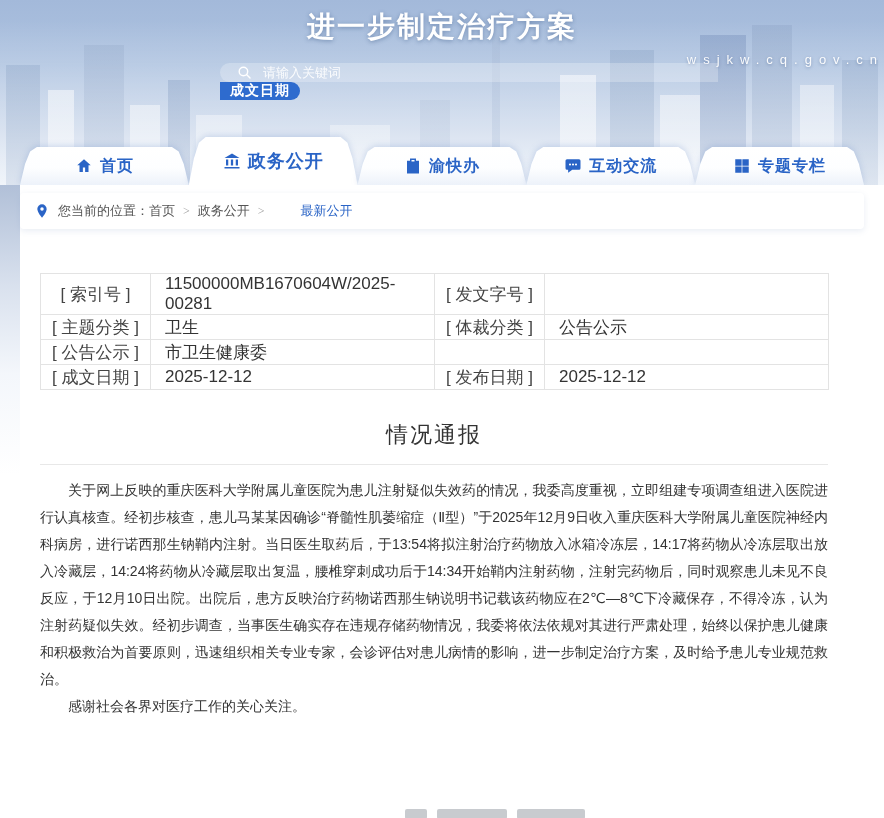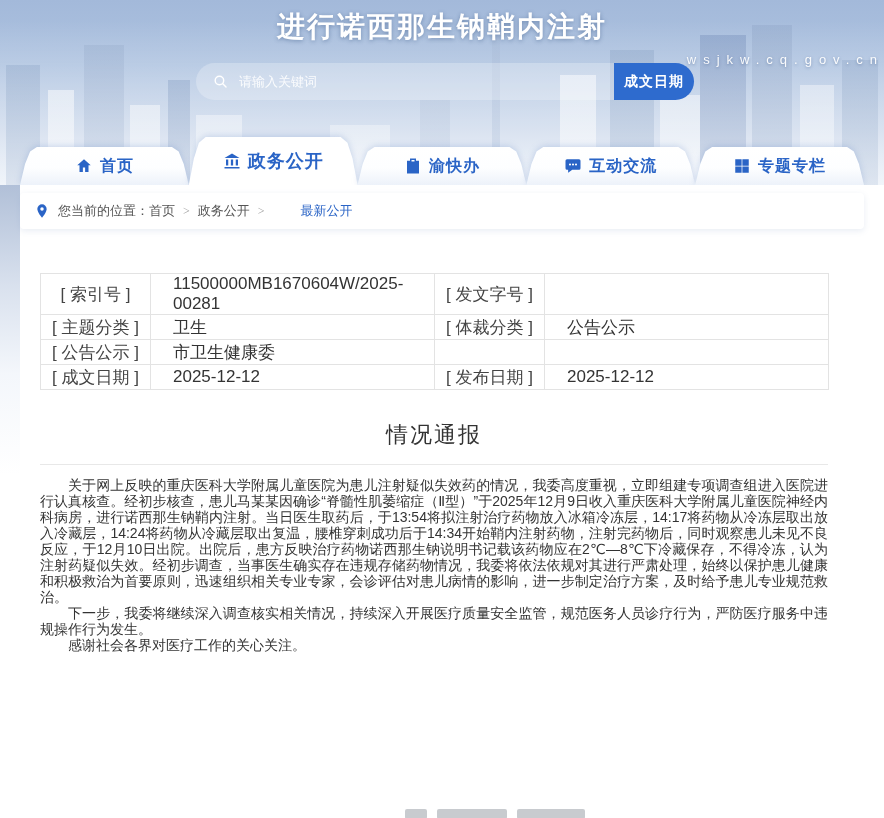--- a/index.html
+++ b/index.html
@@ -37,21 +37,21 @@
       40px 90px, 46px 150px, 40px 160px, 34px 100px, 36px 125px;
     background-position:
       0 bottom, 6px bottom, 48px bottom, 84px bottom, 130px bottom, 168px bottom,
       196px bottom, 330px bottom, 420px bottom, 492px bottom, 560px bottom, 610px bottom,
       660px bottom, 700px bottom, 752px bottom, 800px bottom, 842px bottom; }
   .site-title { position:relative; padding-top:8px; text-align:center; font-size:28px;
     font-weight:bold; color:#fff; letter-spacing:2px; text-shadow:0 1px 4px rgba(40,70,120,.45); }
   .site-url { position:relative; text-align:right; font-size:13px; color:rgba(255,255,255,.95);
     letter-spacing:7px; margin-top:6px; text-shadow:0 1px 3px rgba(40,70,120,.4); }
 
-  .search-bar { position:absolute; top:63px; left:196px; width:498px; height:37px; display:flex; }
+  .search-bar { position:absolute; top:63px; left:220px; width:498px; height:37px; display:flex;flex-direction:column; }
   .search-input-wrap { flex:1; display:flex; align-items:center; background:rgba(255,255,255,.25);
     border-radius:19px 0 0 19px; padding-left:16px; }
   .search-input-wrap svg { width:17px; height:17px; flex:none; }
   .search-input { flex:1; border:none; outline:none; background:transparent; height:100%;
     padding:0 10px; font-size:13px; color:#fff; }
   .search-input::placeholder { color:rgba(255,255,255,.9); }
   .search-btn { width:80px; border:none; background:#2e6bce; color:#fff; font-size:14px;
     font-weight:bold; border-radius:0 19px 19px 0; cursor:pointer; letter-spacing:1px; }
 
   
@@ -75,45 +75,45 @@
   .breadcrumb .pin { width:16px; height:16px; margin-right:8px; }
   .crumb { color:#555; cursor:pointer; }
   .crumb.current { color:#2a64c6; cursor:pointer;margin-left:28px; }
   .crumb-sep { margin:0 8px; color:#999; font-size:12px; }
 
   
   .card { padding:44px 16px 0 40px; }
   .meta-table { width:788px; border-collapse:collapse; table-layout:fixed; font-size:17px; }
   .meta-table td { border:1px solid #e3e3e3; height:25px; color:#444; }
   .meta-table td.lbl { width:110px; text-align:center; }
-  .meta-table td.val { width:284px; padding-left:22px; color:#333; }
+  .meta-table td.val { width:284px; padding-left:14px; color:#333; }
 
   .doc-title { margin:30px 0 10px; width:788px; text-align:center; font-size:22px;
     font-weight:500; color:#333; letter-spacing:2px; }
   .doc-rule { width:788px; border:none; border-top:1px solid #e8e8e8; margin:14px 0 12px; }
 
   .article { width:788px; font-size:14px; color:#333; }
-  .article p { text-indent:2em; line-height:16px; text-align:justify; }
+  .article p { text-indent:2em; line-height:27px; text-align:justify; }
 
   
   .left-strip { position:absolute; top:185px; left:0; width:20px; height:290px;
     background:linear-gradient(180deg,rgba(125,150,190,.6),rgba(160,180,212,.4) 35%,rgba(210,222,240,.25) 65%,rgba(255,255,255,0)); }
   .footer-partial { position:absolute; bottom:0; left:405px; width:200px; height:9px;
     overflow:hidden; display:flex; gap:10px; align-items:flex-start; }
   .footer-partial i { display:block; height:10px; border-radius:2px; background:#9aa0a8; opacity:.55; }
   .fp1 { width:22px; } .fp2 { width:70px; } .fp3 { width:68px; }
 </style>
 </head>
 <body>
 
 <div class="page">
 
   <div class="banner">
     <div class="skyline"></div>
-    <div class="site-title">进行诺西那生钠鞘内注射</div>
+    <div class="site-title">进一步制定治疗方案</div>
     <div class="site-url">wsjkw.cq.gov.cn</div>
 
     <div class="search-bar">
       <div class="search-input-wrap">
         <svg viewBox="0 0 24 24" fill="none" stroke="#fff" stroke-width="2" stroke-linecap="round">
             <circle cx="10.5" cy="10.5" r="6"></circle>
             <path d="M15.2 15.2l4.6 4.6"></path>
           </svg>
         <input class="search-input" placeholder="请输入关键词" style="">
       </div>
@@ -211,21 +211,20 @@
         <td class="val">2025-12-12</td>
       </tr>
     </tbody>
       </table>
 
     <h1 class="doc-title">情况通报</h1>
     <hr class="doc-rule">
 
     <div class="article">
       <p>关于网上反映的重庆医科大学附属儿童医院为患儿注射疑似失效药的情况，我委高度重视，立即组建专项调查组进入医院进行认真核查。经初步核查，患儿马某某因确诊“脊髓性肌萎缩症（Ⅱ型）”于2025年12月9日收入重庆医科大学附属儿童医院神经内科病房，进行诺西那生钠鞘内注射。当日医生取药后，于13:54将拟注射治疗药物放入冰箱冷冻层，14:17将药物从冷冻层取出放入冷藏层，14:24将药物从冷藏层取出复温，腰椎穿刺成功后于14:34开始鞘内注射药物，注射完药物后，同时观察患儿未见不良反应，于12月10日出院。出院后，患方反映治疗药物诺西那生钠说明书记载该药物应在2℃—8℃下冷藏保存，不得冷冻，认为注射药疑似失效。经初步调查，当事医生确实存在违规存储药物情况，我委将依法依规对其进行严肃处理，始终以保护患儿健康和积极救治为首要原则，迅速组织相关专业专家，会诊评估对患儿病情的影响，进一步制定治疗方案，及时给予患儿专业规范救治。</p>
-      <p>下一步，我委将继续深入调查核实相关情况，持续深入开展医疗质量安全监管，规范医务人员诊疗行为，严防医疗服务中违规操作行为发生。</p>
       <p>感谢社会各界对医疗工作的关心关注。</p>
     </div>
 
   </div>
 
   <div class="footer-partial">
     <i class="fp1"></i>
       <i class="fp2"></i>
       <i class="fp3"></i>
   </div>

